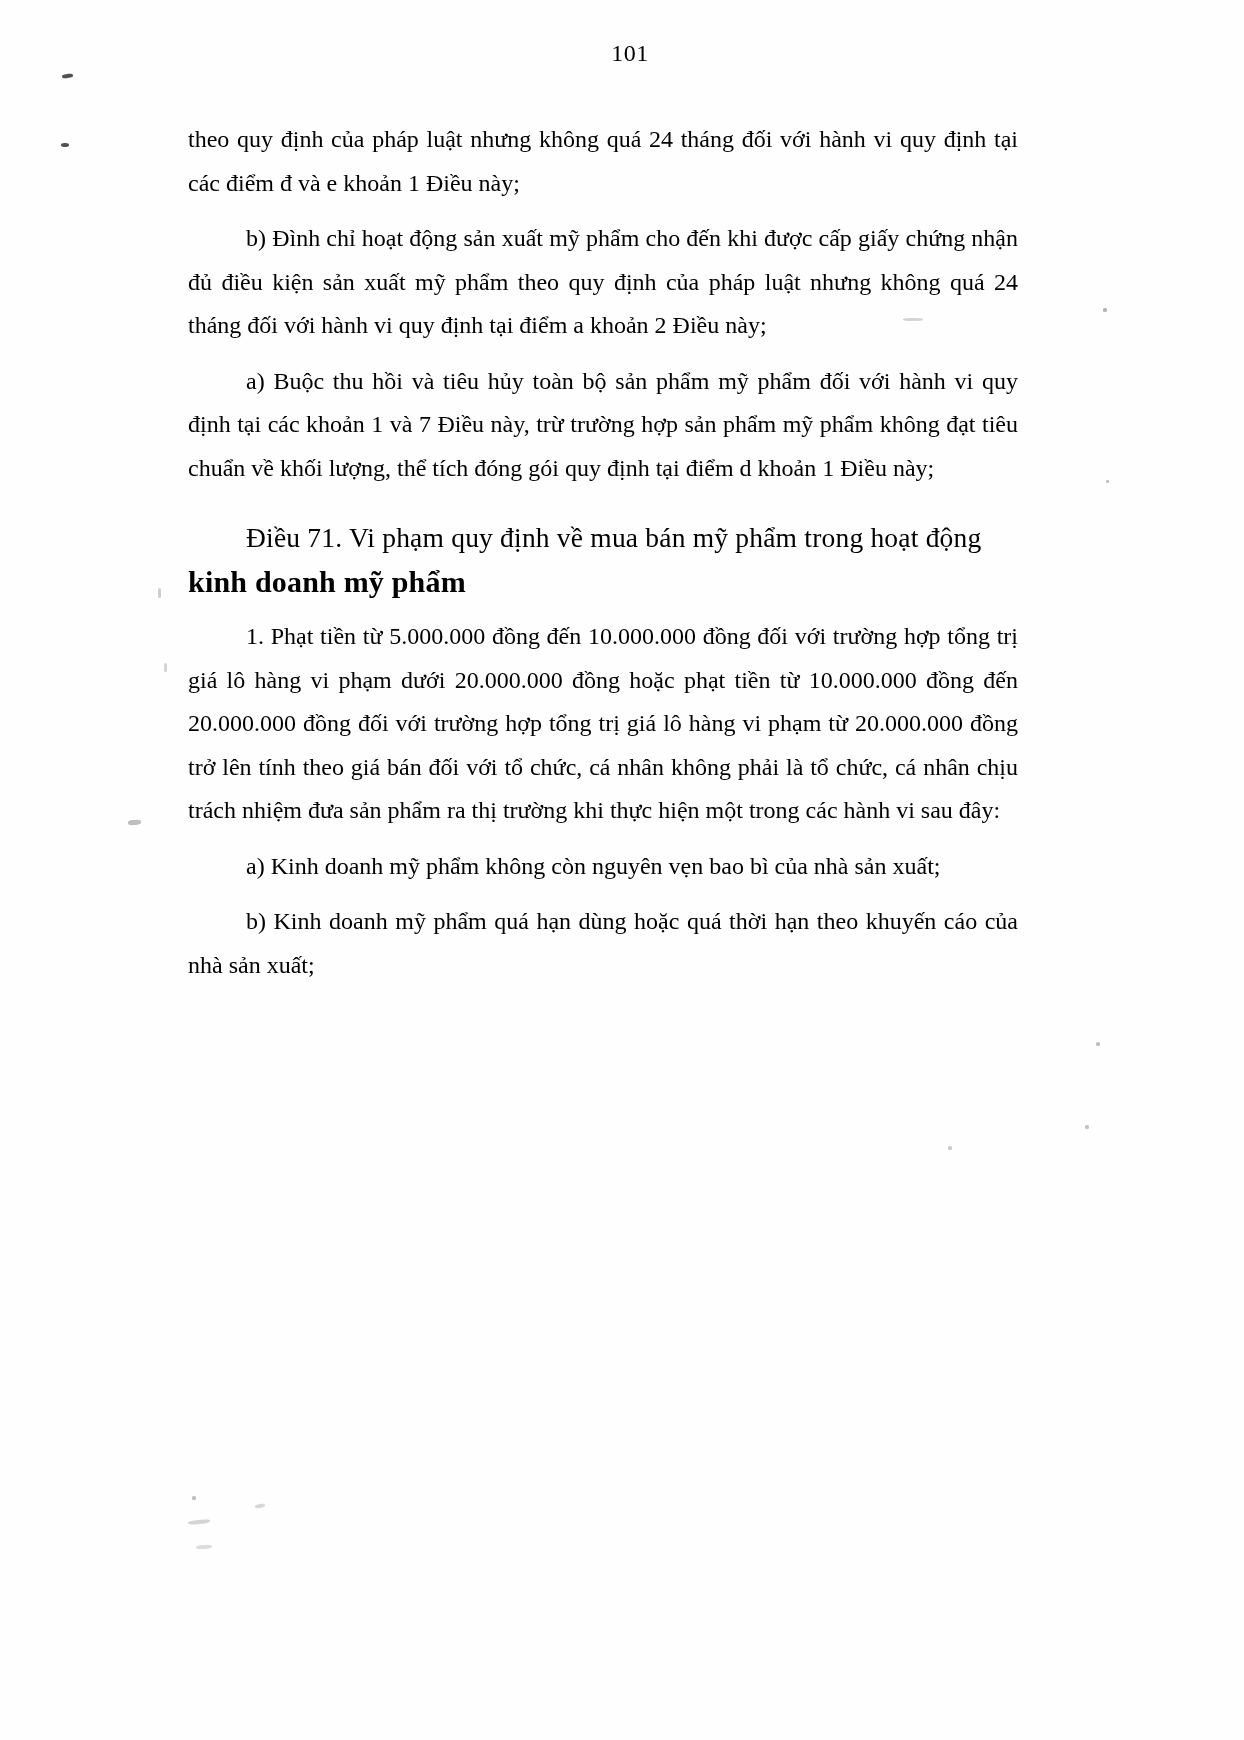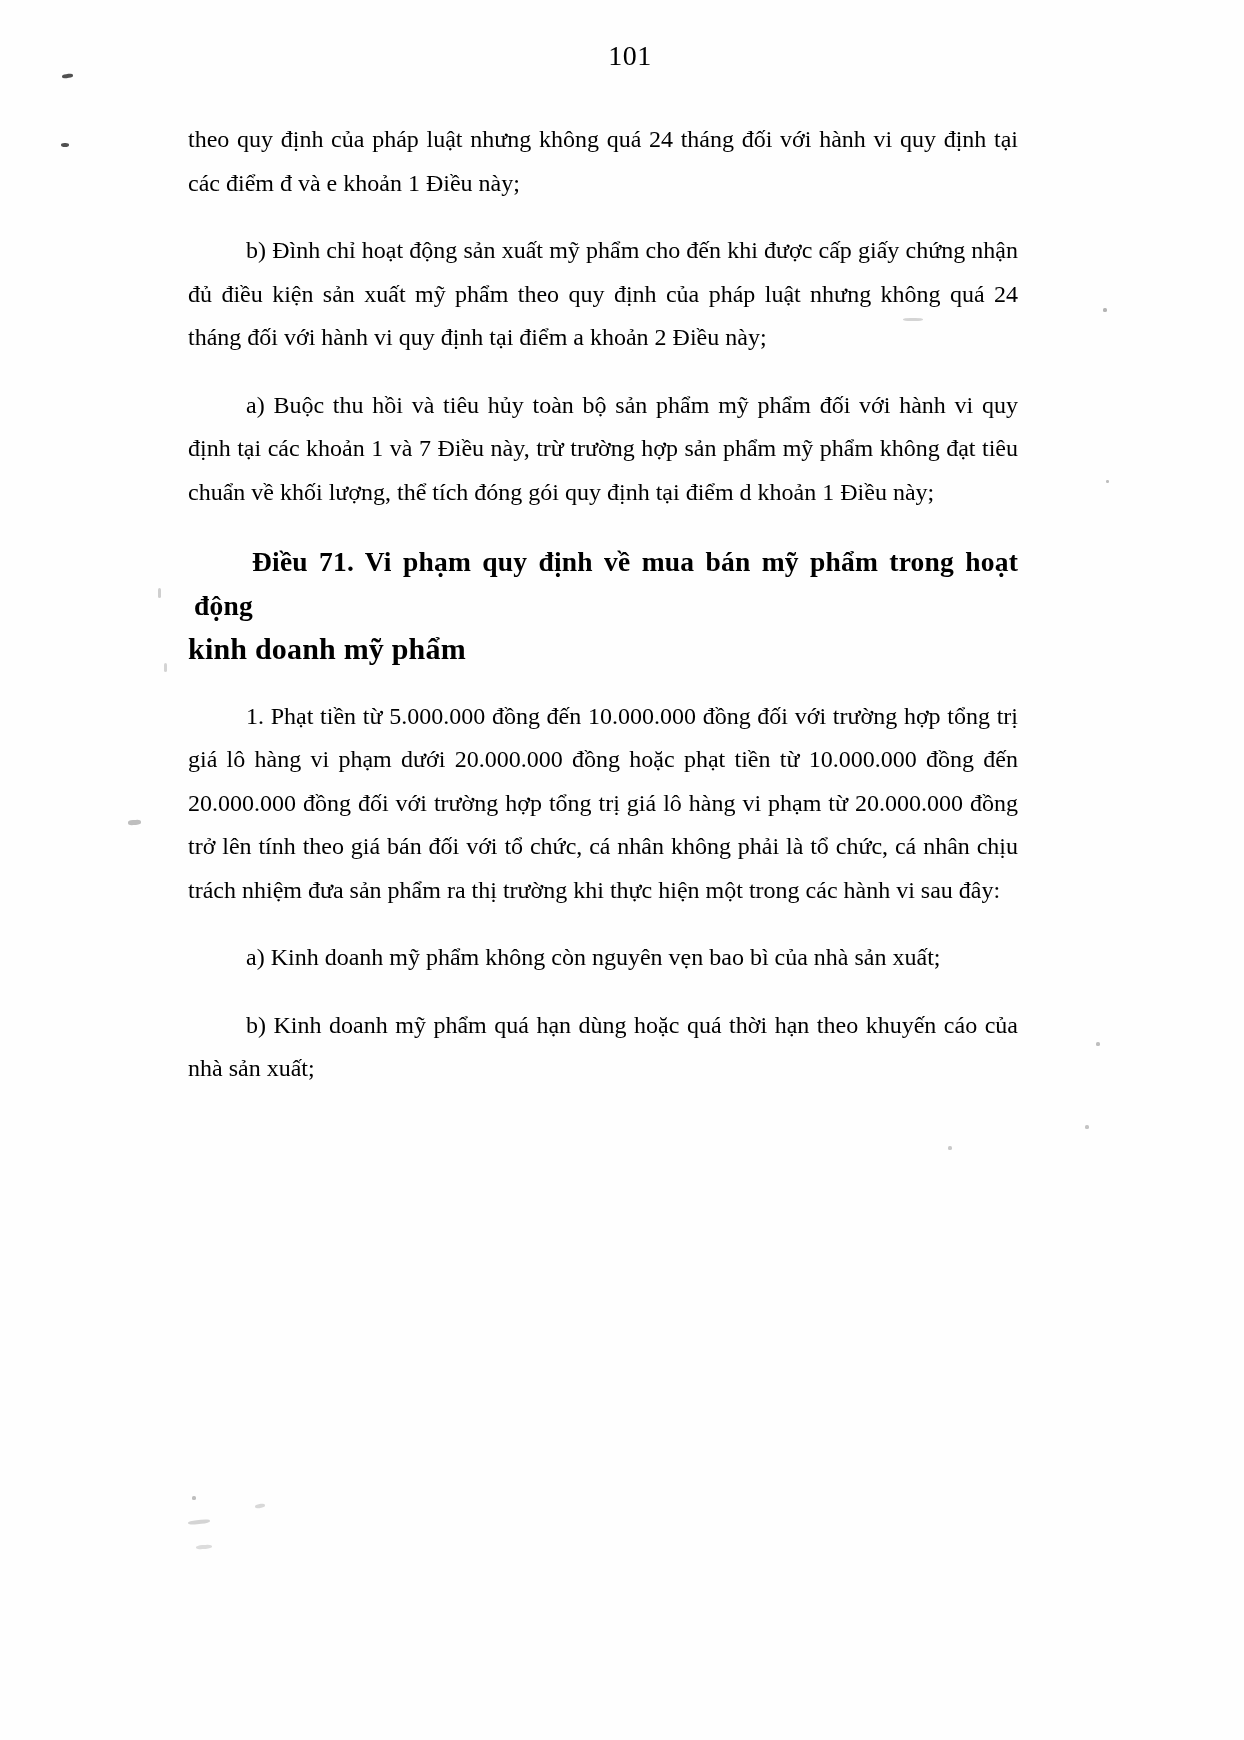--- a/index.html
+++ b/index.html
@@ -41,45 +41,45 @@
   .speckle.s13 { left: 196px; top: 1545px; width: 16px; height: 4px; opacity: .16; transform: rotate(-4deg);}
   .speckle.s14 { left: 903px; top: 318px; width: 20px; height: 3px; opacity: .2;}
   .speckle.s15 { left: 948px; top: 1146px; width: 4px; height: 4px; opacity: .25;}
 
   .page-number {
     position: absolute;
     left: 16px;
     right: 0;
     top: 40px;
     text-align: center;
-    font-size: 28px;
+    font-size: 24px;
     letter-spacing: .5px;
   }
   .body-col {
     position: absolute;
     left: 188px;
     top: 118px;
     width: 830px;
   }
   p.para {
     margin: 0 0 0 0;
     font-size: 24px;
     line-height: 43.5px;
     text-align: justify;
     text-justify: inter-word;
     -webkit-hyphens: none;
     hyphens: none;
   }
   p.para.indent { text-indent: 58px; }
-  p.para.gap    { margin-top: 24px; }
+  p.para.gap    { margin-top: 12px; }
   p.heading {
-    margin: 26px 0 0 6px;
+    margin: 26px 0 0 0;
     font-size: 27.5px;
     line-height: 43.5px;
-    font-weight: bold;
+    font-weight: normal;
     text-align: justify;
     text-indent: 58px;
     letter-spacing: .2px;
   }
   p.heading-cont {
     margin: 0;
     font-size: 30px;
     line-height: 43.5px;
     font-weight: bold;
     text-align: left;

